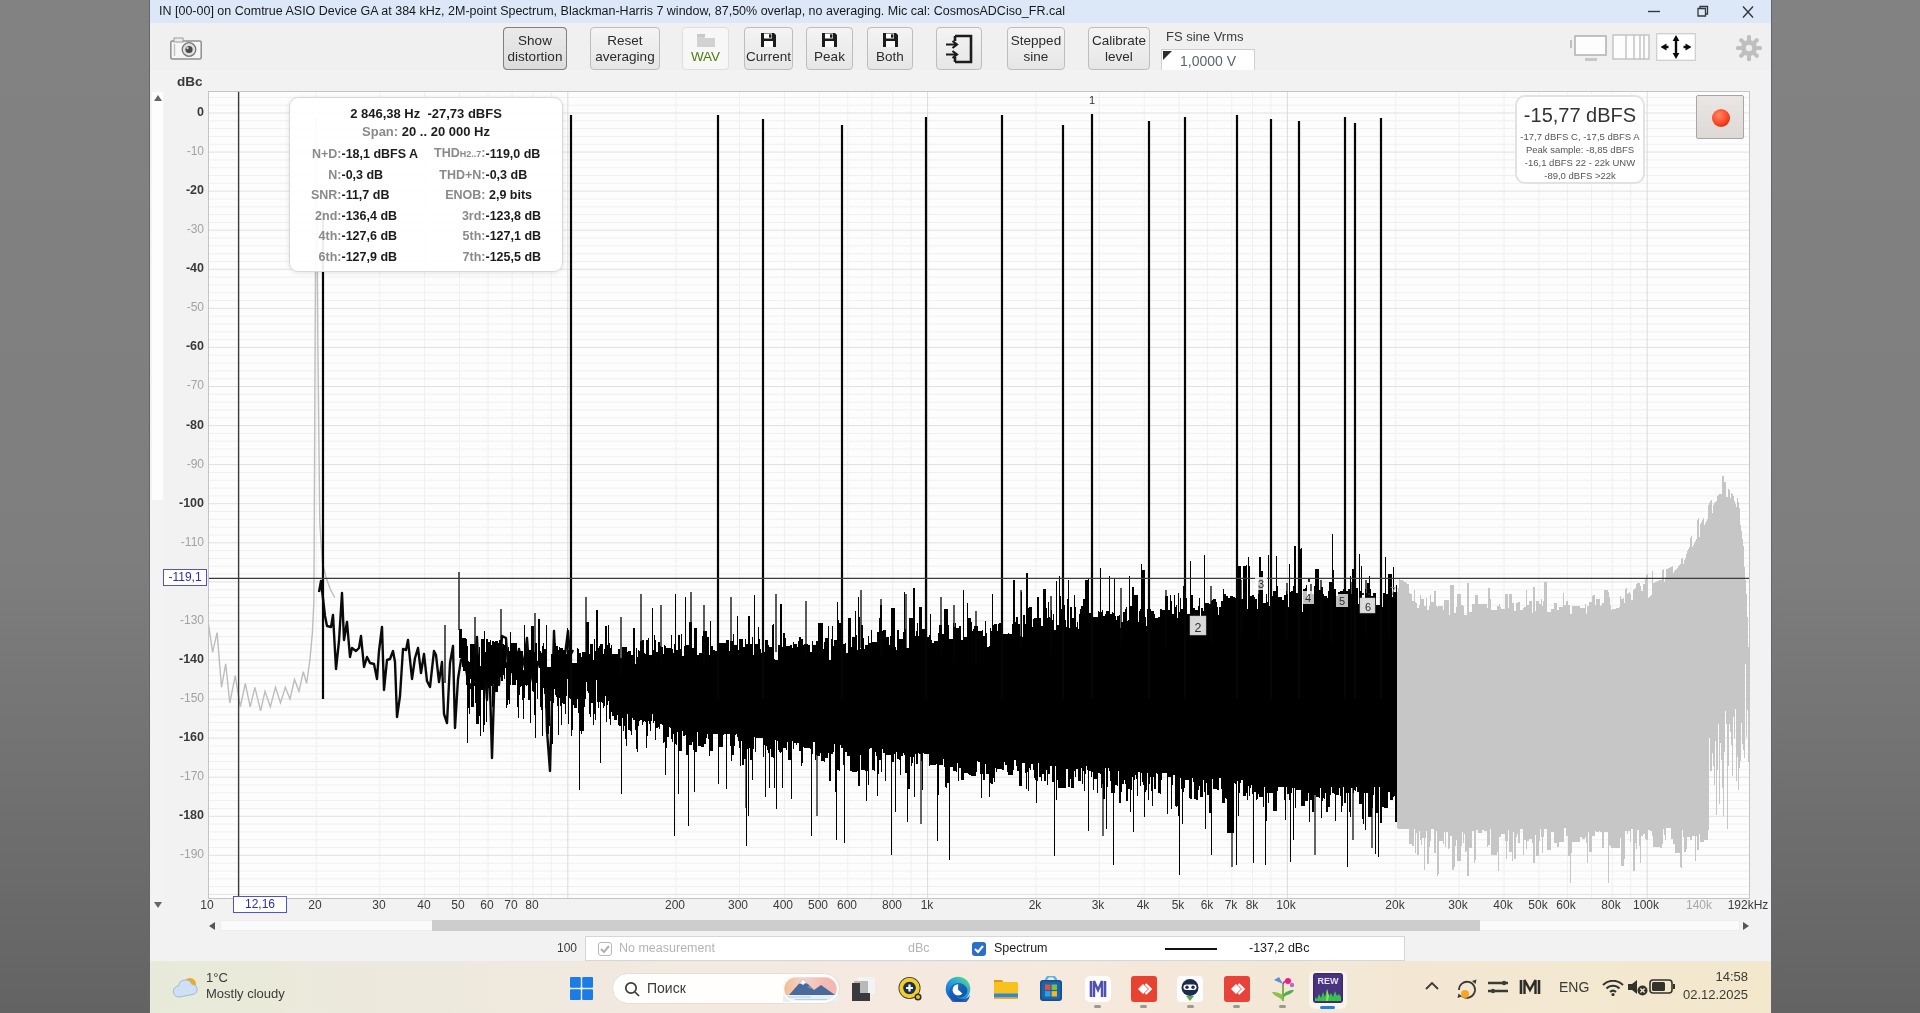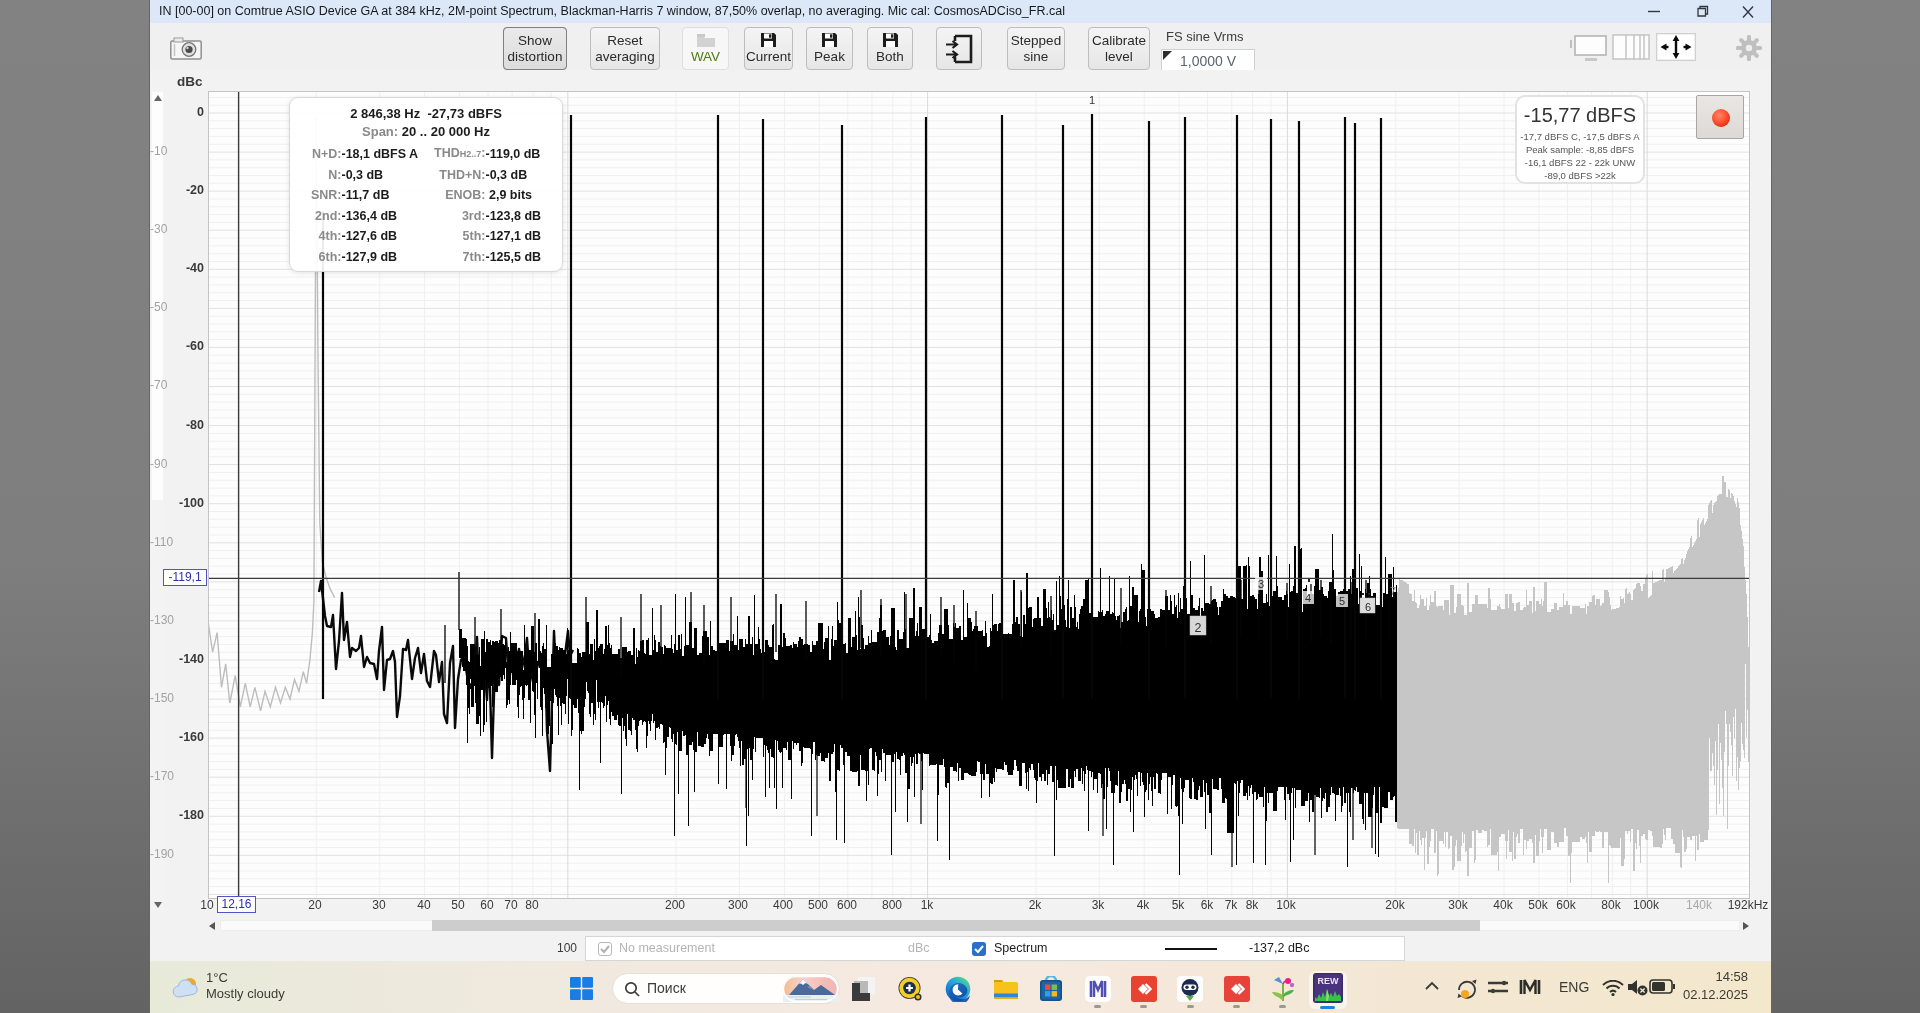--- a/index.html
+++ b/index.html
@@ -6,21 +6,21 @@
 #win{position:absolute;left:150px;top:0;width:1621px;height:961px;background:#f2f2f2;box-shadow:0 0 0 1px #5f676f;}
 #titlebar{position:absolute;left:0;top:0;width:100%;height:23px;background:#dce8f7;font-size:12.5px;color:#15181c;line-height:23px;padding-left:9px;white-space:nowrap;}
 .wbtn{position:absolute;top:0;width:30px;height:23px;text-align:center;}
 #toolbar{position:absolute;left:0;top:23px;width:100%;height:47px;background:#f0f0f0;}
 .tbtn{position:absolute;top:4px;height:43px;background:linear-gradient(180deg,#f4f4f4,#e6e6e6);border:1px solid #bdbdbd;border-radius:4px;font-size:13.5px;color:#2b2b2b;text-align:center;display:flex;flex-direction:column;justify-content:center;line-height:16px;}
 .tbtn.dis{background:#f7f7f7;border-color:#dedede;color:#4d7c0f;}
 .ticon{display:block;margin:0 auto 1px;}
 #chartarea{position:absolute;left:0;top:70px;width:100%;height:891px;background:#f2f2f2;}
 #plot{position:absolute;left:58px;top:21px;width:1542px;height:808px;border:1px solid #c4c4c4;background:#fdfdfd;}
 .ymaj{position:absolute;width:54px;text-align:right;font-size:12.5px;font-weight:bold;color:#3a3a3a;left:0;}
-.ymin{position:absolute;width:54px;font-size:12px;color:#a2a2a2;left:0;}
+.ymin{position:absolute;width:54px;text-align:right;font-size:12px;color:#a2a2a2;left:0;}
 .xlab{position:absolute;top:0;width:60px;text-align:center;font-size:12px;color:#3a3a3a;}
 .curbox{position:absolute;border:1px solid #5353c8;background:#fff;color:#2d2db4;font-size:12px;text-align:center;}
 #infobox{position:absolute;left:139px;top:27px;width:274px;height:175px;background:rgba(255,255,255,0.93);border:1.5px solid #d8d8d8;border-radius:9px;box-shadow:0 1px 5px rgba(0,0,0,0.10);font-size:13px;color:#1c1c1c;}
 #infobox .lbl{color:#8a8a8a;font-weight:bold;}
 #peakbox{position:absolute;left:1365px;top:25px;width:130px;height:89px;background:rgba(255,255,255,0.95);border:2px solid #e2e2e2;border-radius:10px;text-align:center;color:#3c3c3c;}
 #recbtn{position:absolute;left:1546px;top:25px;width:48px;height:44px;background:linear-gradient(180deg,#e9e6e3,#dcd9d6);border:1px solid #a8a5a2;border-radius:2px;}
 #recbtn i{position:absolute;left:15px;top:13px;width:18px;height:18px;border-radius:50%;background:radial-gradient(circle at 40% 35%,#ff8a66 0%,#ff5030 45%,#e03010 75%,#b32404 100%);}
 #legend{position:absolute;left:435px;top:866px;width:820px;height:25px;background:#fff;border:1px solid #d6d6d6;font-size:12.5px;}
 .cb{position:absolute;top:5px;width:14px;height:14px;border-radius:3px;}
 #taskbar{position:absolute;left:150px;top:961px;width:1621px;height:52px;background:linear-gradient(90deg,#e7ead9 0%,#eee9dd 18%,#f4e9e1 38%,#f6e9de 55%,#f3e7d6 72%,#f3e8cc 100%);box-shadow:-1px 0 0 #5f676f,1px 0 0 #5f676f;border-top:1px solid #eceadf;}
@@ -221,21 +221,21 @@
         <div class="xlab" style="left:1215px;">20k</div>
         <div class="xlab" style="left:1278px;">30k</div>
         <div class="xlab" style="left:1323px;">40k</div>
         <div class="xlab" style="left:1358px;">50k</div>
         <div class="xlab" style="left:1386px;">60k</div>
         <div class="xlab" style="left:1431px;">80k</div>
         <div class="xlab" style="left:1466px;">100k</div>
         <div class="xlab" style="left:1519px;color:#a8a8a8;">140k</div>
         <div class="xlab" style="left:1568px;">192kHz</div>
       </div>
-    <div class="curbox" style="left:67px;top:826px;width:39px;height:17px;line-height:15px;">12,16</div>
+    <div class="curbox" style="left:83px;top:826px;width:54px;height:17px;line-height:15px;">12,16</div>
     <svg style="position:absolute;left:58px;top:851px" width="8" height="10">
         <path d="M7 1 V9 L1 5 Z" fill="#555"></path>
       </svg>
     <svg style="position:absolute;left:1592px;top:851px" width="8" height="10">
         <path d="M1 1 V9 L7 5 Z" fill="#555"></path>
       </svg>
     <div style="position:absolute;left:70px;top:850px;width:1520px;height:11px;background:#fafafa;border:1px solid #ededed;"></div>
     <div style="position:absolute;left:282px;top:850px;width:1048px;height:11px;background:#cdcdcd;"></div>
 
     <div id="infobox">

